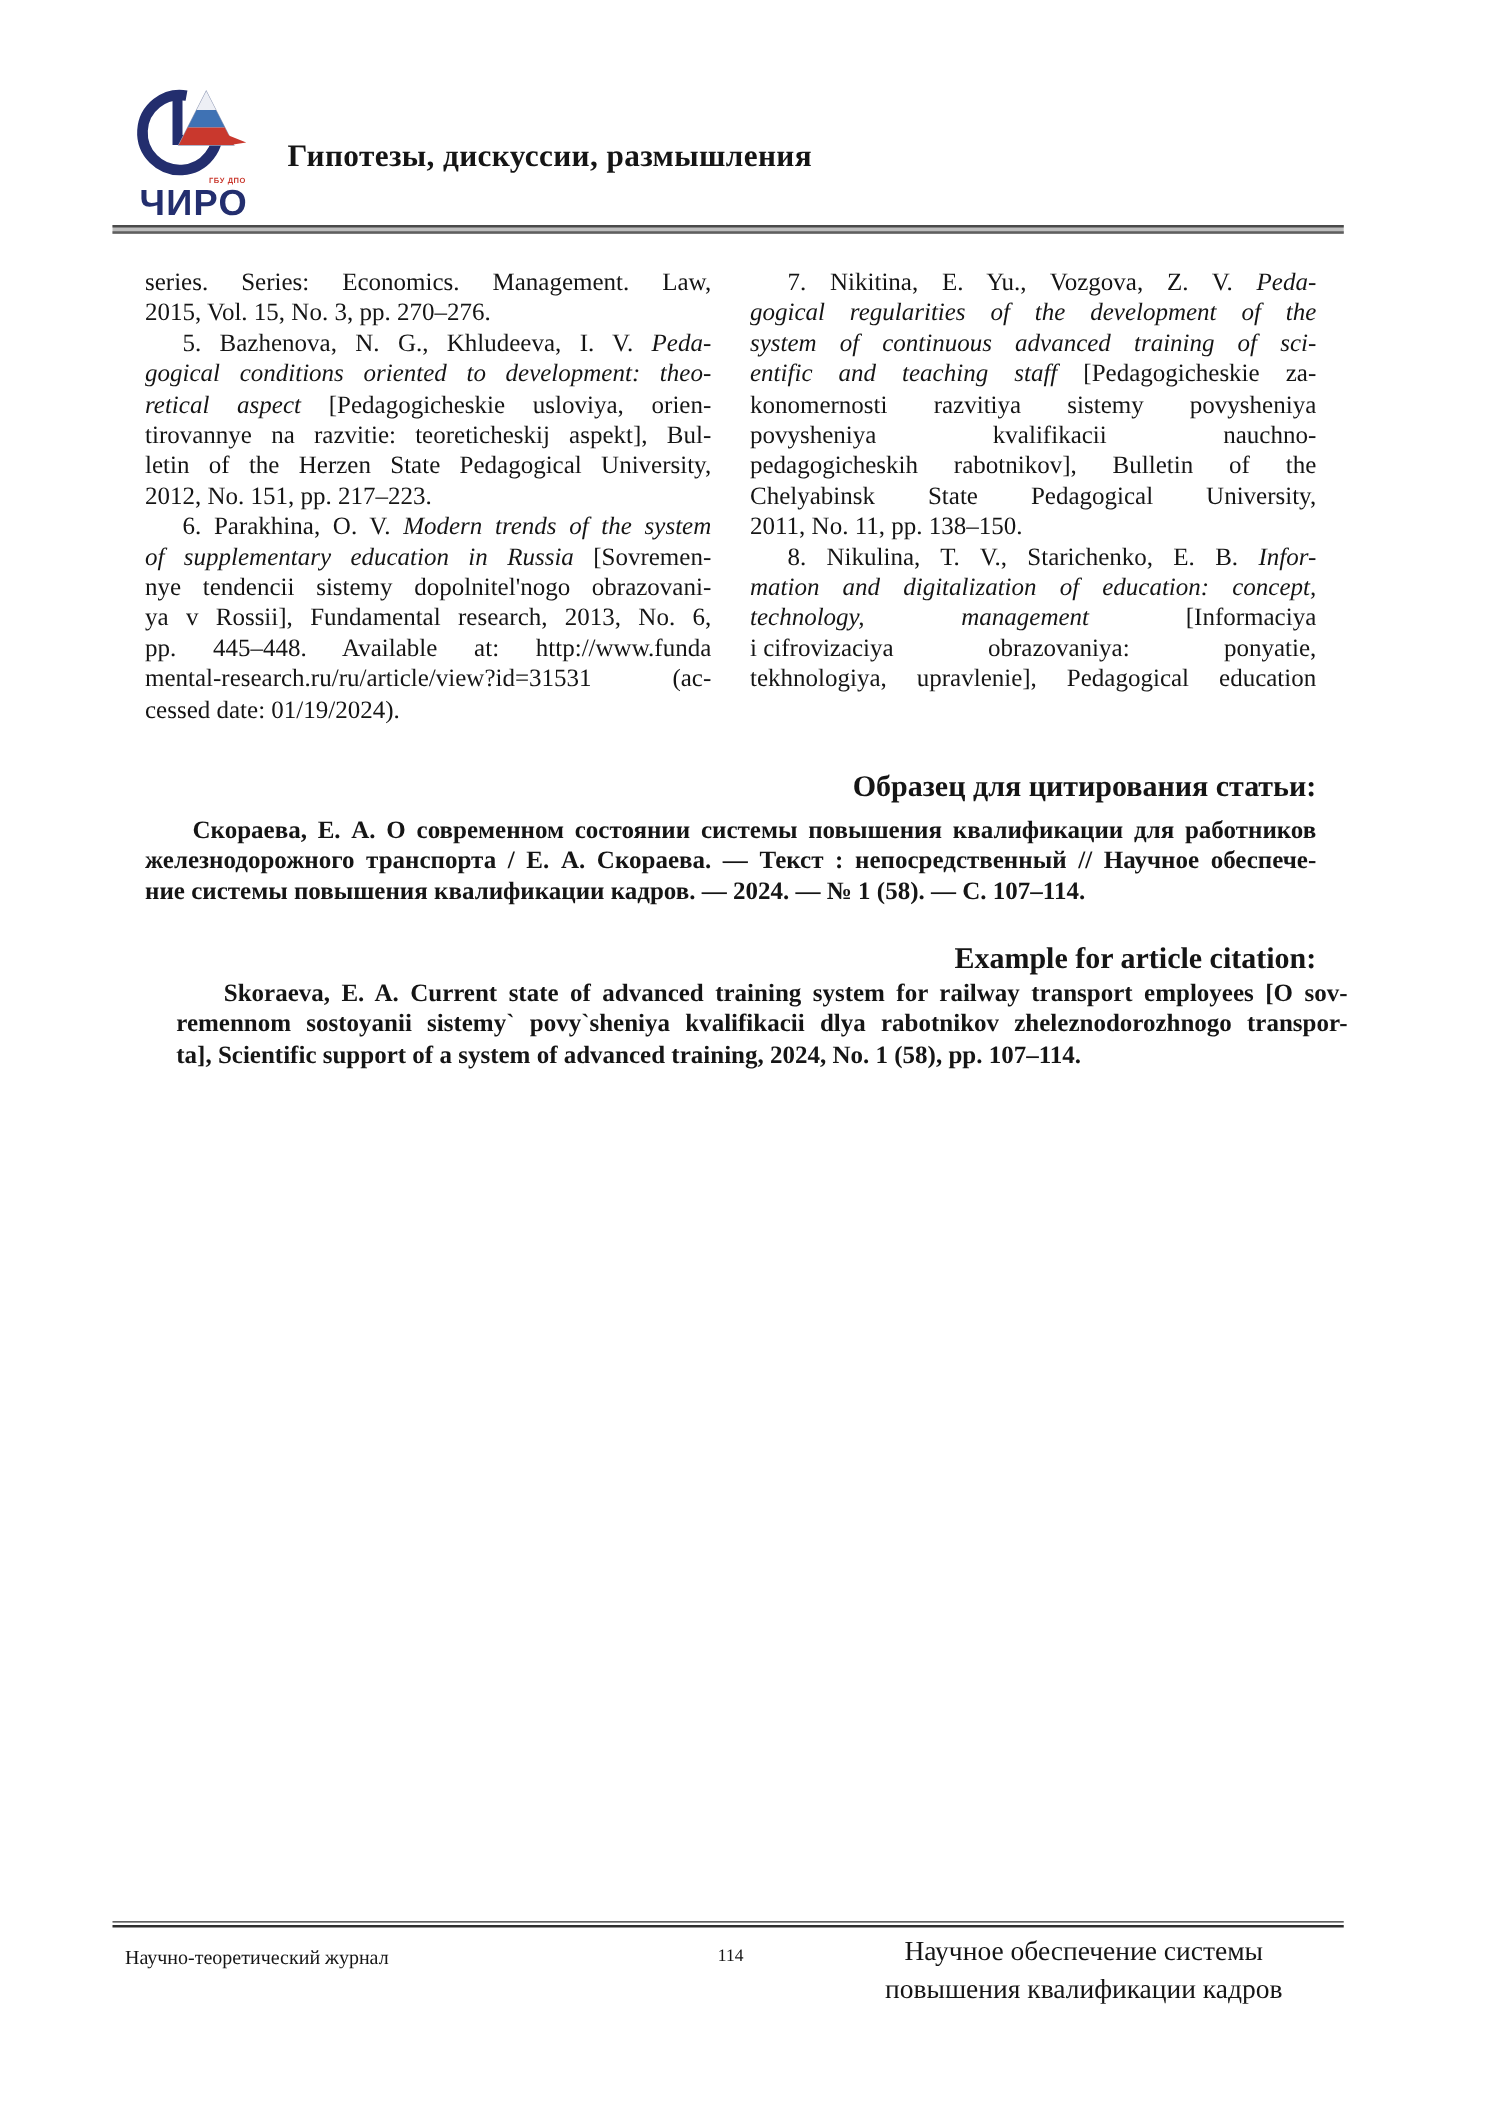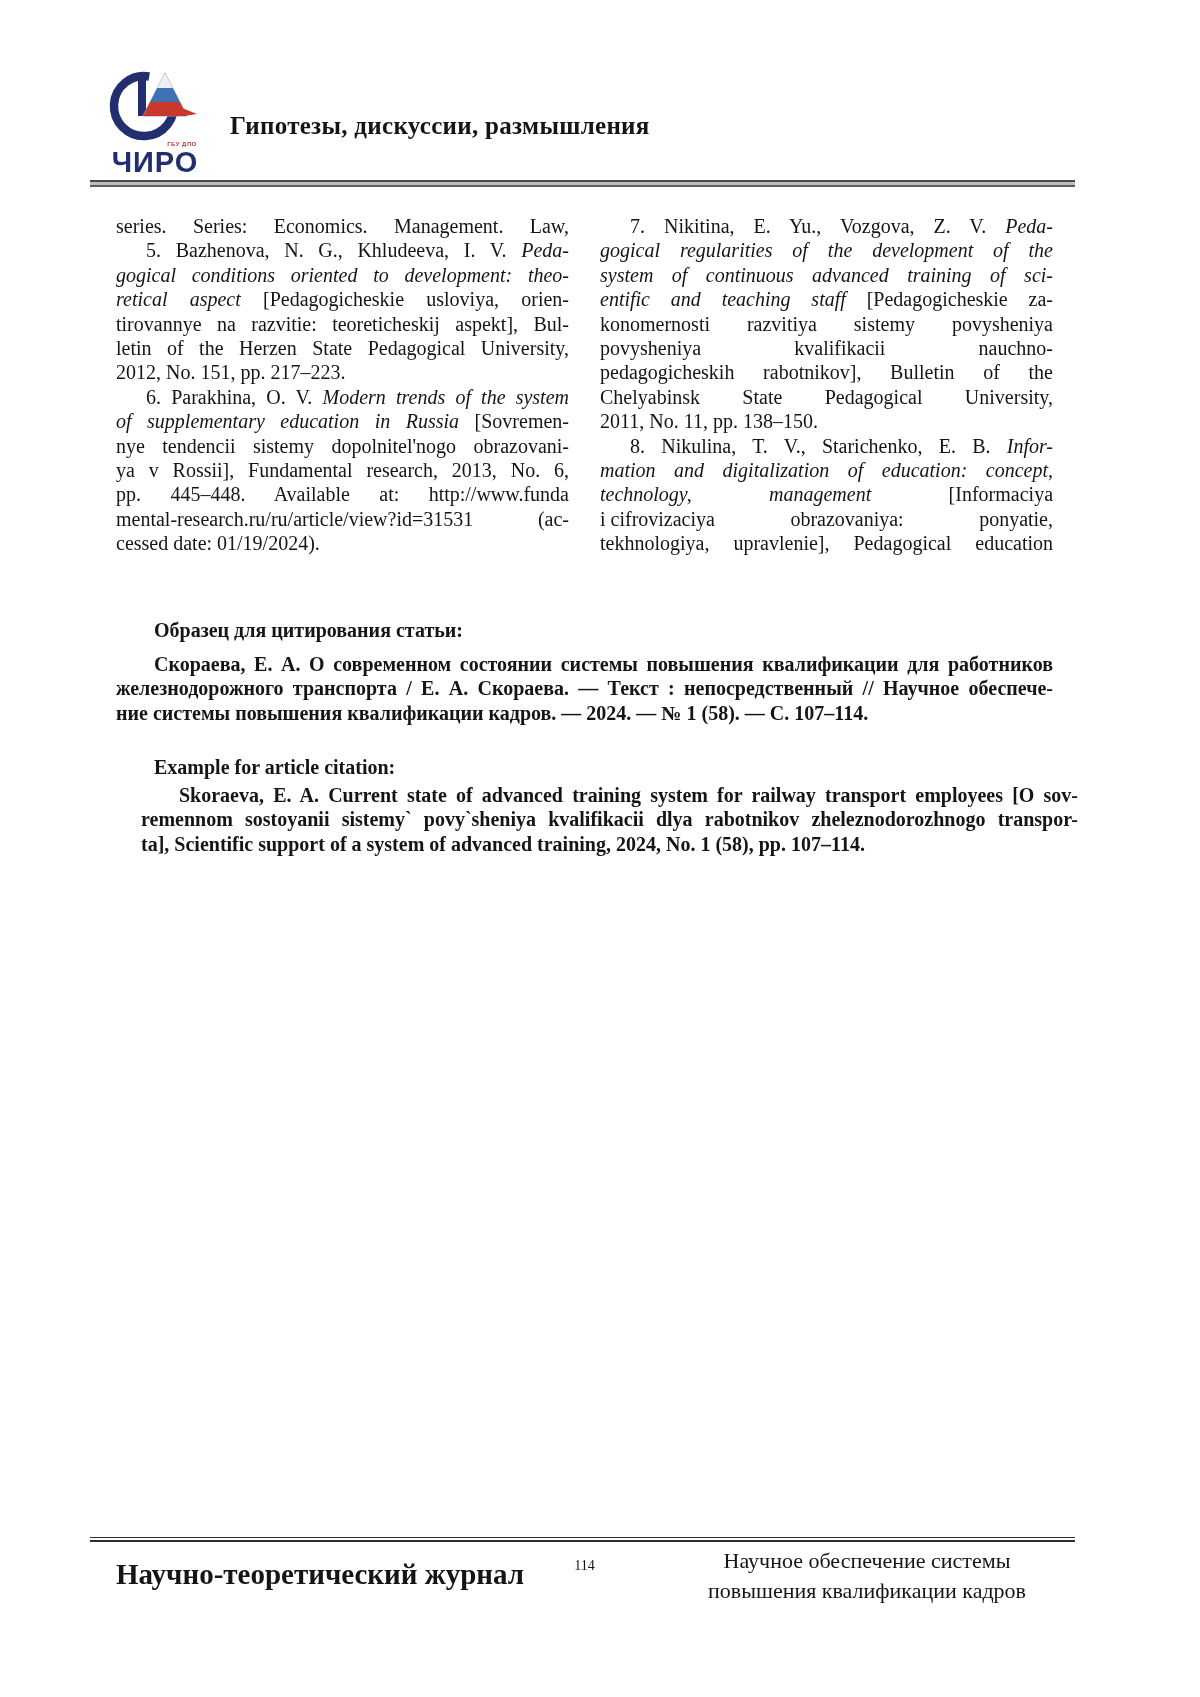--- a/index.html
+++ b/index.html
@@ -27,32 +27,32 @@
   .col { width:453px; }
   .line { text-align:justify; text-align-last:justify; }
   .line.last { text-align-last:left; }
   .indentref { text-indent:30px; }
   .indentcit { text-indent:38px; }
   .it { font-style:italic; }
   .nb { display:inline-block; white-space:nowrap; }
   
   .cit-heading {
     position:absolute; left:116px; width:937px;
-    font-size:20px; line-height:24.4px; font-weight:bold; text-indent:38px;
+    font-size:24px; line-height:24.4px; font-weight:bold; text-indent:38px;text-align:right;
   }
   #ru-heading { top:618px; }
   #en-heading { top:755px; }
   .cit-para {
     position:absolute; left:116px; width:937px;
     font-size:20px; line-height:24.4px;font-weight:bold;
   }
   #ru-para { top:652px; }
   #en-para { top:783px;margin-left:25px; }
   
-  .footer-left  { position:absolute; left:116px; top:1558px; font-size:29px; white-space:nowrap;font-weight:bold; }
+  .footer-left  { position:absolute; left:100px; top:1558px; font-size:16px; white-space:nowrap; }
   .footer-page  { position:absolute; left:116px; top:1558px; width:937px; text-align:center; font-size:14px; }
   .footer-right { position:absolute; left:681px; top:1546px; width:372px;
                   text-align:center; font-size:22px; line-height:29.5px; }
   .logo-text { font-family:"Liberation Sans","DejaVu Sans",sans-serif; }
 </style>
 </head>
 <body>
 
 <div class="page">
 
@@ -72,20 +72,21 @@
       <text class="logo-text" x="57" y="122" font-size="29" font-weight="bold" letter-spacing="1" text-anchor="middle" fill="#232e6e">ЧИРО</text>
     </svg>
     <div class="section-title">Гипотезы, дискуссии, размышления</div>
     <div class="rule rule-header"></div>
   </div>
 
   <div class="columns">
     <div class="col">
         <div>
           <div class="line"><span>series. Series: Economics. Management. Law,</span></div>
+          <div class="line last"><span>2015, Vol. 15, No. 3, pp. 270–276.</span></div>
         </div>
         <div>
           <div class="line indentref"><span>5. Bazhenova, N. G., Khludeeva, I. V. </span><span class="it">Peda-</span></div>
           <div class="line"><span class="it">gogical conditions oriented to development: theo-</span></div>
           <div class="line"><span class="it">retical aspect</span><span> [Pedagogicheskie usloviya, orien-</span></div>
           <div class="line"><span>tirovannye na razvitie: teoreticheskij aspekt], Bul-</span></div>
           <div class="line"><span>letin of the Herzen State Pedagogical University,</span></div>
           <div class="line last"><span>2012, No. 151, pp. 217–223.</span></div>
         </div>
         <div>

